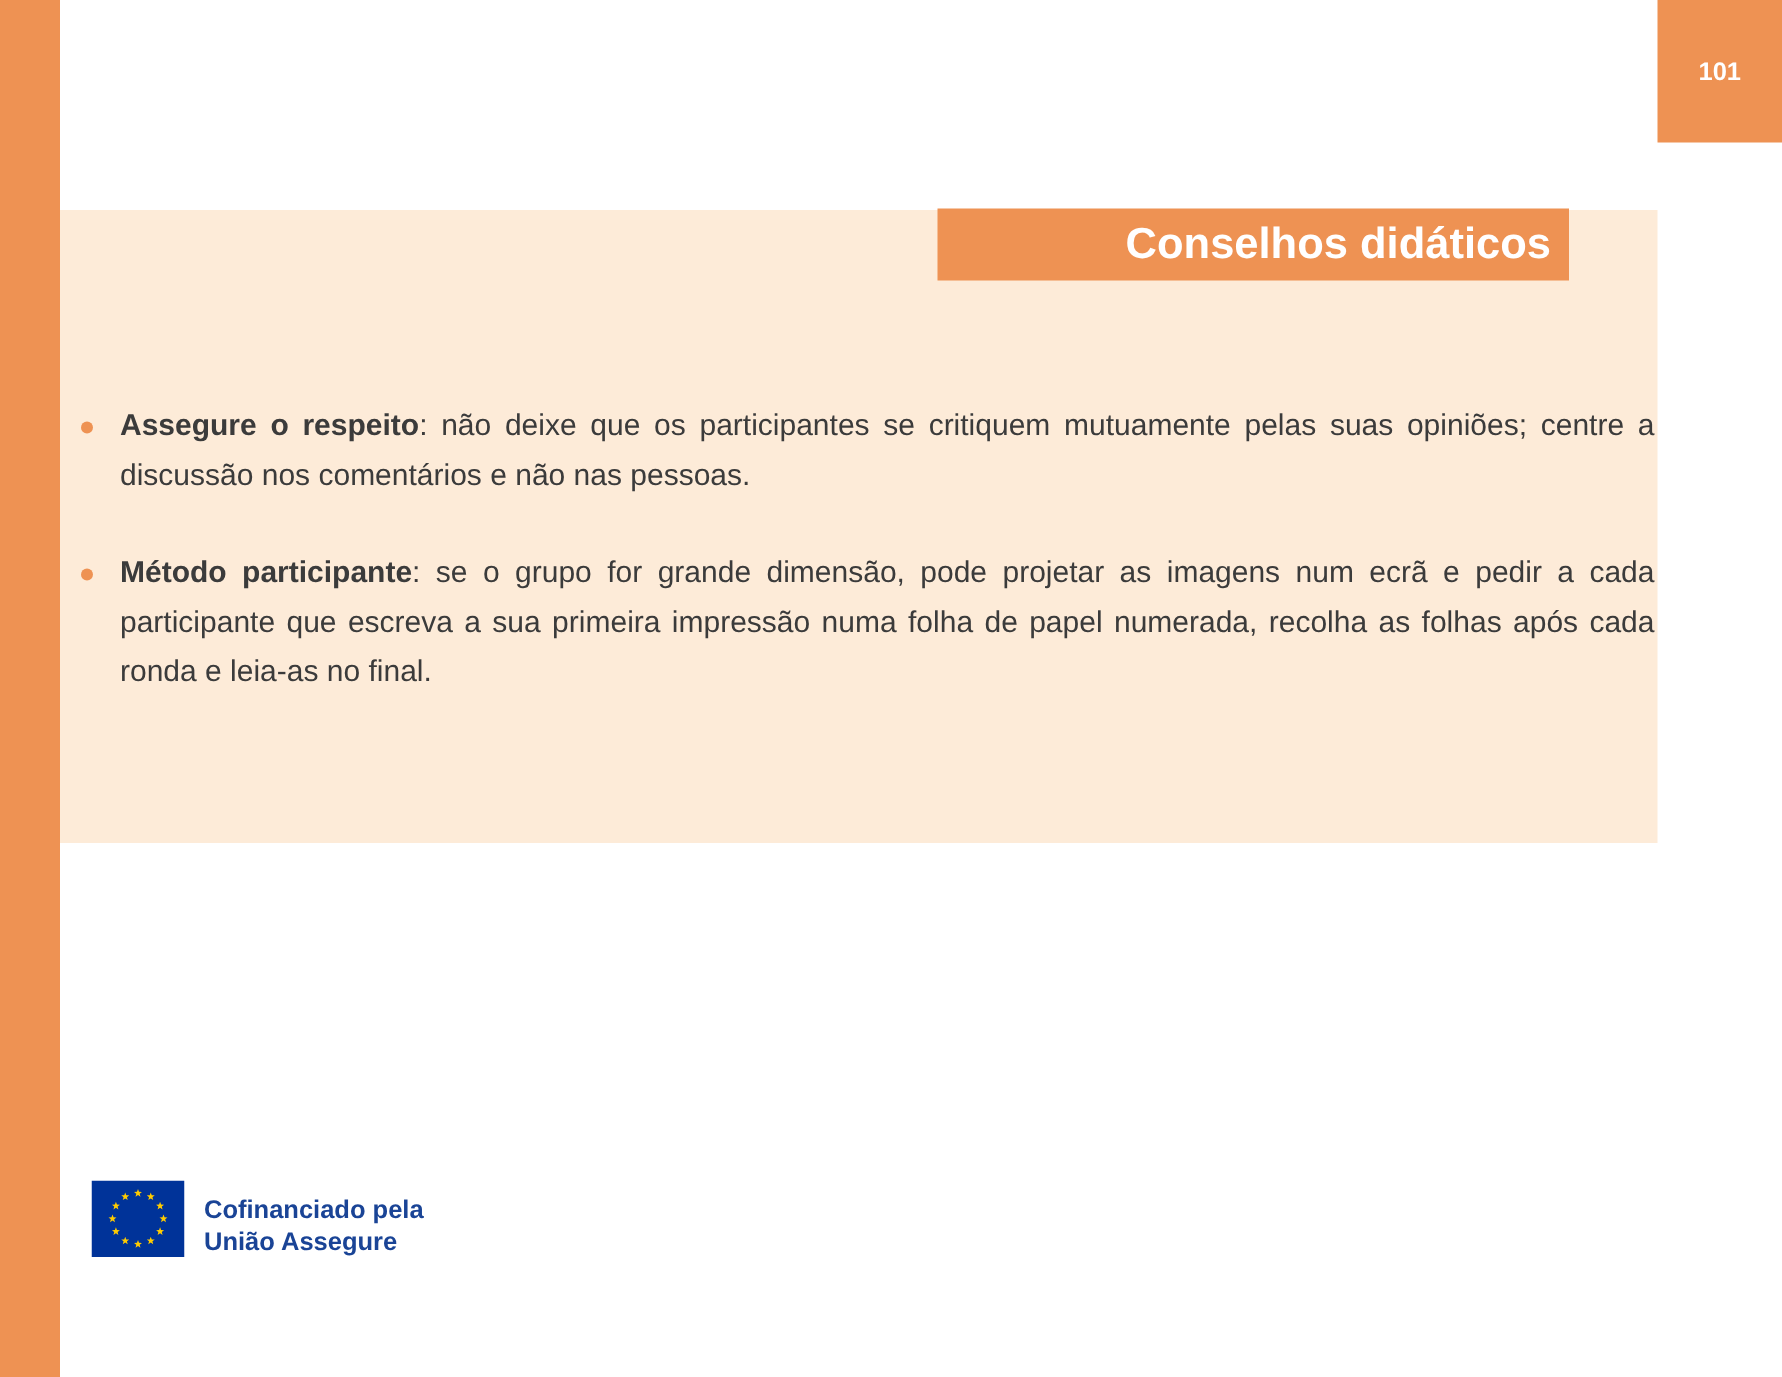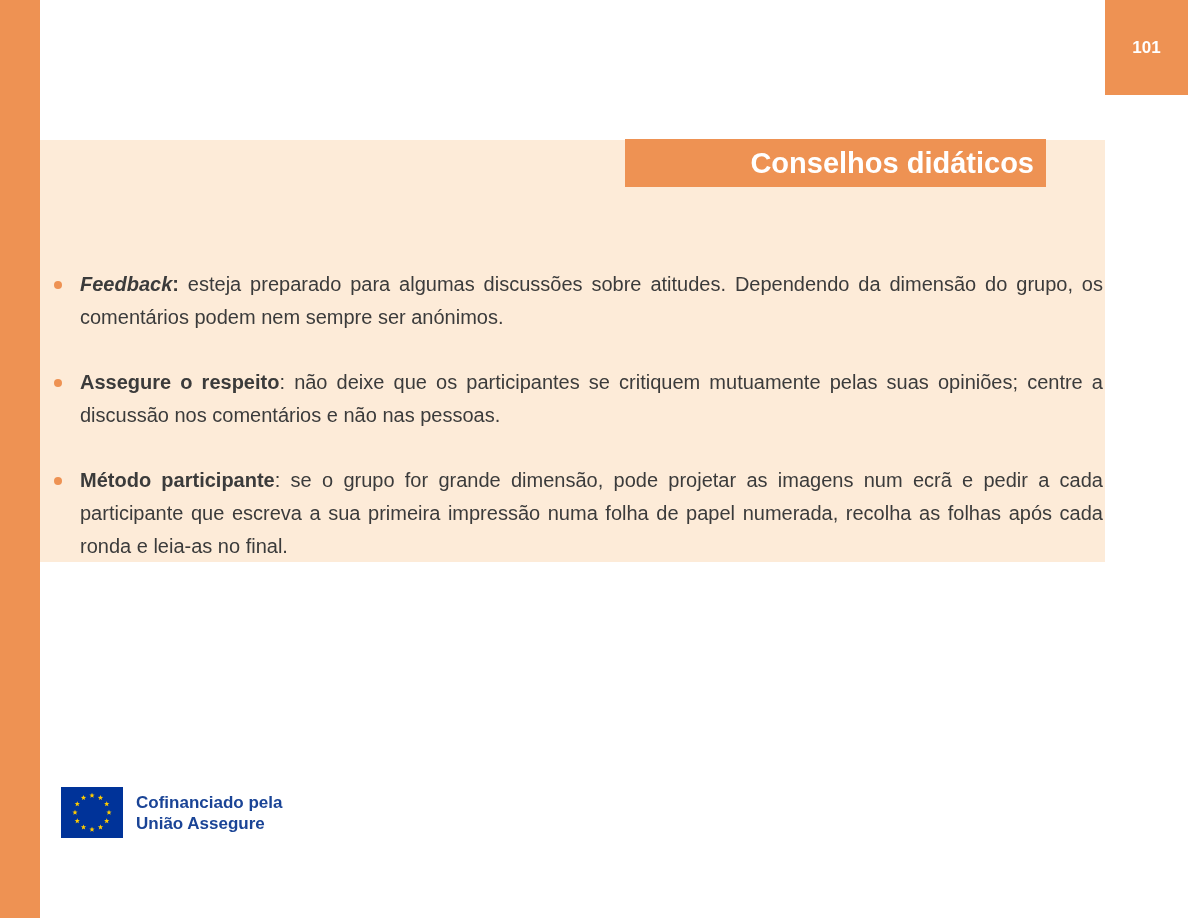--- a/index.html
+++ b/index.html
@@ -50,21 +50,21 @@
   }
   .bullet-dot{
     position:absolute;left:14px;top:13px;width:8px;height:8px;
     border-radius:50%;background:var(--orange);
   }
   .lead{font-weight:bold;}
   .lead.italic{font-style:italic;}
   .sep-bold{font-weight:bold;}
   .eu-logo{
     position:absolute;left:61px;top:787px;
-    display:flex;align-items:center;gap:13px;
+    display:flex;align-items:flex-end;gap:13px;
   }
   .eu-flag{display:block;}
   .eu-logo-text{
     color:var(--eu-text);font-size:17px;font-weight:bold;line-height:21px;
   }
 </style>
 </head>
 <body>
 
 <div class="sidebar-accent"></div>
@@ -73,24 +73,20 @@
   <span>101</span>
 </div>
 
 <div class="content-panel"></div>
 
 <div class="title-banner">
   <span>Conselhos didáticos</span>
 </div>
 
 <ul class="bullet-list">
-  <li class="bullet-item">
-    <span class="bullet-dot"></span>
-    <span class="lead italic">Feedback</span><span class="sep-bold">: </span><span>esteja preparado para algumas discussões sobre atitudes. Dependendo da dimensão do grupo, os comentários podem nem sempre ser anónimos.</span>
-  </li>
   <li class="bullet-item">
     <span class="bullet-dot"></span>
     <span class="lead">Assegure o respeito</span><span>: </span><span>não deixe que os participantes se critiquem mutuamente pelas suas opiniões; centre a discussão nos comentários e não nas pessoas.</span>
   </li>
   <li class="bullet-item">
     <span class="bullet-dot"></span>
     <span class="lead">Método participante</span><span>: </span><span>se o grupo for grande dimensão, pode projetar as imagens num ecrã e pedir a cada participante que escreva a sua primeira impressão numa folha de papel numerada, recolha as folhas após cada ronda e leia-as no final.</span>
   </li>
 </ul>
 

